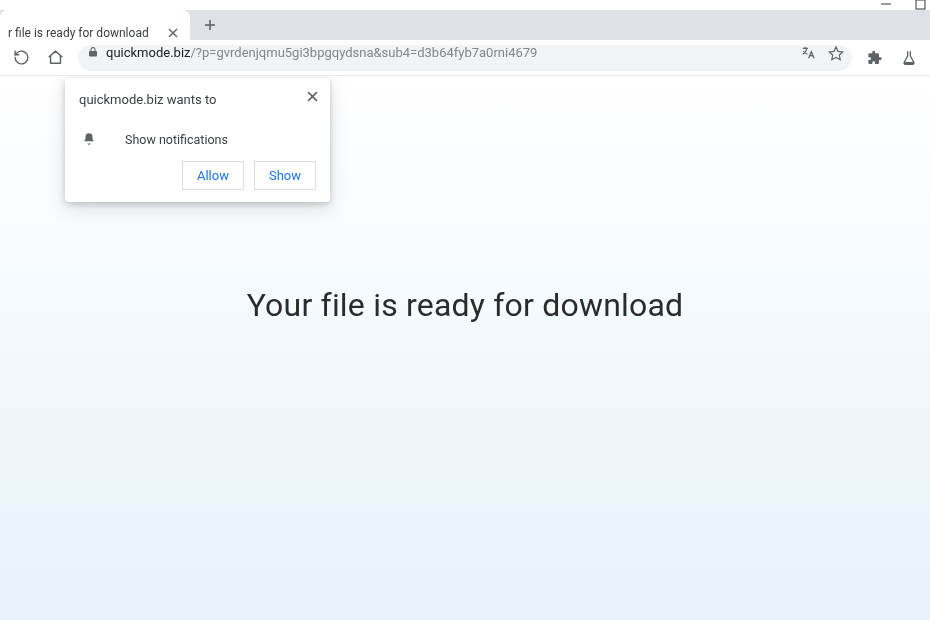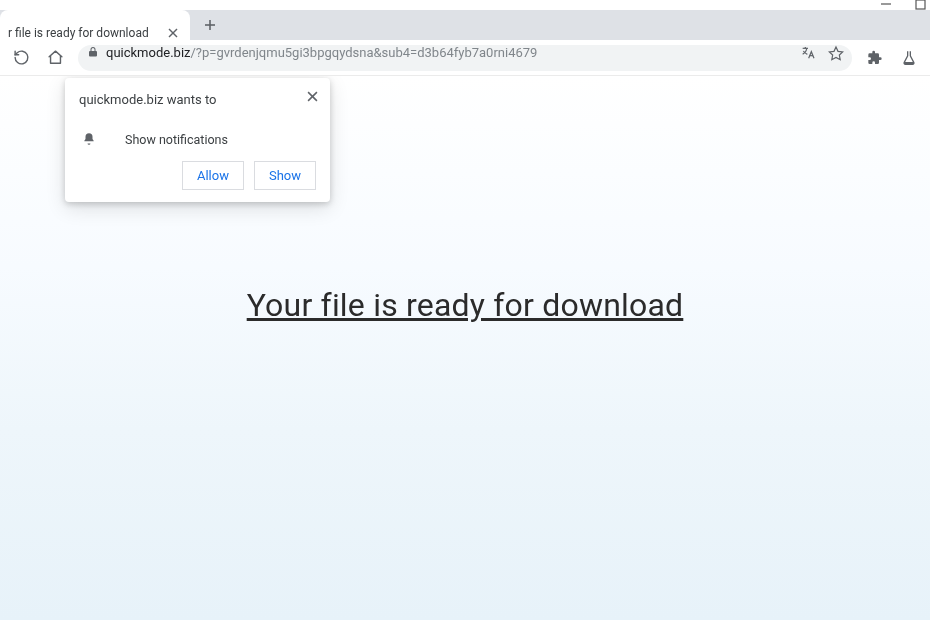--- a/index.html
+++ b/index.html
@@ -130,21 +130,20 @@
     display:flex;
     flex-direction:column;
     align-items:center;
   }
   .headline {
     font-size: 32px;
     color: #2b2b2b;
     font-weight: 400;
     margin-bottom: 56px;
     letter-spacing: 0.2px;
-    text-decoration: underline;
   }
   .dl-button {
     background: #6fa536;
     border: 1px solid #c7d94a;
     color: #fff;
     font-size: 34px;
     letter-spacing: 1px;
     padding: 22px 60px;
     border-radius: 3px;
     cursor: pointer;

